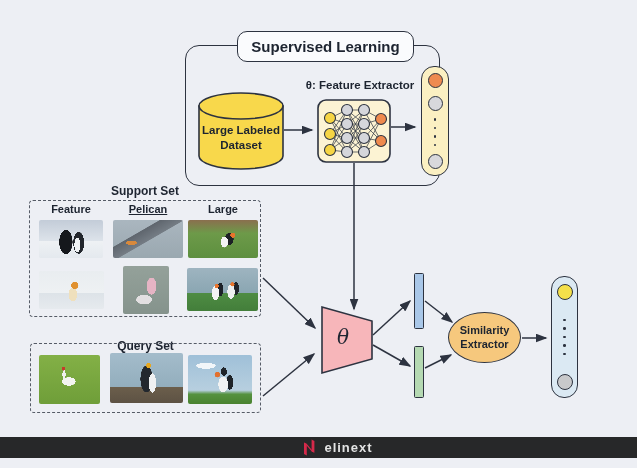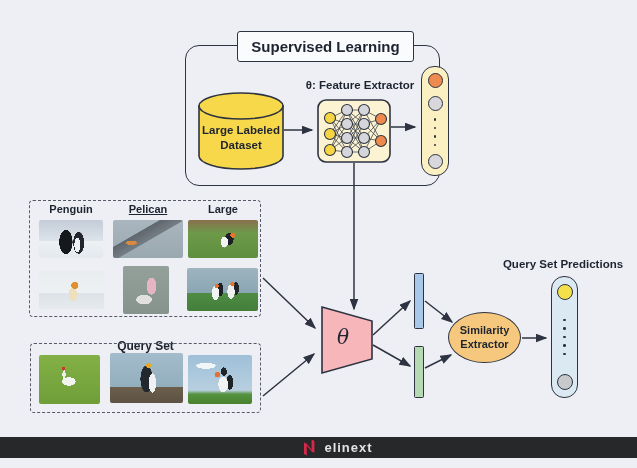--- a/index.html
+++ b/index.html
@@ -7,21 +7,21 @@
   body { font-family:"Liberation Sans", sans-serif; color:#1d2430; }
   .stage { position:relative; width:637px; height:468px; background:#edeff4; overflow:hidden; }
   .abs { position:absolute; }
   .preline { white-space:pre-line; }
   svg.underlay { position:absolute; left:0; top:0; width:637px; height:468px; }
 
   
   .sl-container { left:185px; top:45px; width:255px; height:141px;
     border:1.6px solid #2d3340; border-radius:14px; }
   .sl-pill { left:237px; top:31px; width:177px; height:31px; background:#fafbfd;
-    border:1.6px solid #2d3340; border-radius:3px; display:flex; align-items:center;
+    border:1.6px solid #2d3340; border-radius:10px; display:flex; align-items:center;
     justify-content:center; font-size:15px; font-weight:bold; z-index:4; }
   .dataset-label { left:199px; top:117px; width:84px; height:42px; display:flex;
     align-items:center; justify-content:center; text-align:center; font-size:11.5px;
     font-weight:bold; line-height:1.3; z-index:3; }
   .extractor-label { left:300px; top:79px; width:120px; text-align:center;
     font-size:11.5px; font-weight:bold; z-index:3; }
 
   
   .vector { border:1.6px solid #2d3340; border-radius:13px; display:flex;
     flex-direction:column; align-items:center; justify-content:space-between; z-index:5; }
@@ -212,22 +212,23 @@
     <div class="cell cell-sm c-gray"></div>
     <div class="dots">
       <div class="dot"></div>
         <div class="dot"></div>
         <div class="dot"></div>
         <div class="dot"></div>
     </div>
     <div class="cell cell-sm c-gray"></div>
   </div>
 
+  <div class="abs set-title support-title">Support Set</div>
   <div class="abs dashed-box support-box"></div>
-  <div class="abs class-label" style="left:39px;width:64px;">Penguin</div>
+  <div class="abs class-label" style="left:39px;width:64px;">Feature</div>
   <div class="abs class-label" style="left:113px;width:70px;text-decoration:underline;">Pelican</div>
   <div class="abs class-label" style="left:188px;width:70px;">Large</div>
 
   <div class="abs img s1" style="left:39px;top:220px;width:64px;height:38px;" title="two penguins standing on ice"></div>
   <div class="abs img s2" style="left:113px;top:220px;width:70px;height:38px;" title="pelican flying over water"></div>
   <div class="abs img s3" style="left:188px;top:220px;width:70px;height:38px;" title="puffin standing on a grassy cliff"></div>
   <div class="abs img s4" style="left:39px;top:271px;width:65px;height:38px;" title="penguin chick on snow"></div>
   <div class="abs img s5" style="left:123px;top:266px;width:46px;height:48px;" title="pink pelican in water"></div>
   <div class="abs img s6" style="left:187px;top:268px;width:71px;height:43px;" title="pair of puffins on grass"></div>
 
@@ -238,21 +239,20 @@
   <div class="abs img q3" style="left:188px;top:355px;width:64px;height:49px;" title="puffin against cloudy sky"></div>
 
   <div class="abs theta-label">θ</div>
 
   <div class="abs bar bar-blue"></div>
   <div class="abs bar bar-green"></div>
 
   <div class="abs sim-ellipse preline">Similarity
 Extractor</div>
 
-  <div class="abs pred-title">Query Set Predictions</div>
   <div class="abs vector vec-predictions">
     <div class="cell cell-lg c-yellow"></div>
     <div class="dots">
       <div class="dot"></div>
         <div class="dot"></div>
         <div class="dot"></div>
         <div class="dot"></div>
         <div class="dot"></div>
     </div>
     <div class="cell cell-lg c-gray2"></div>

